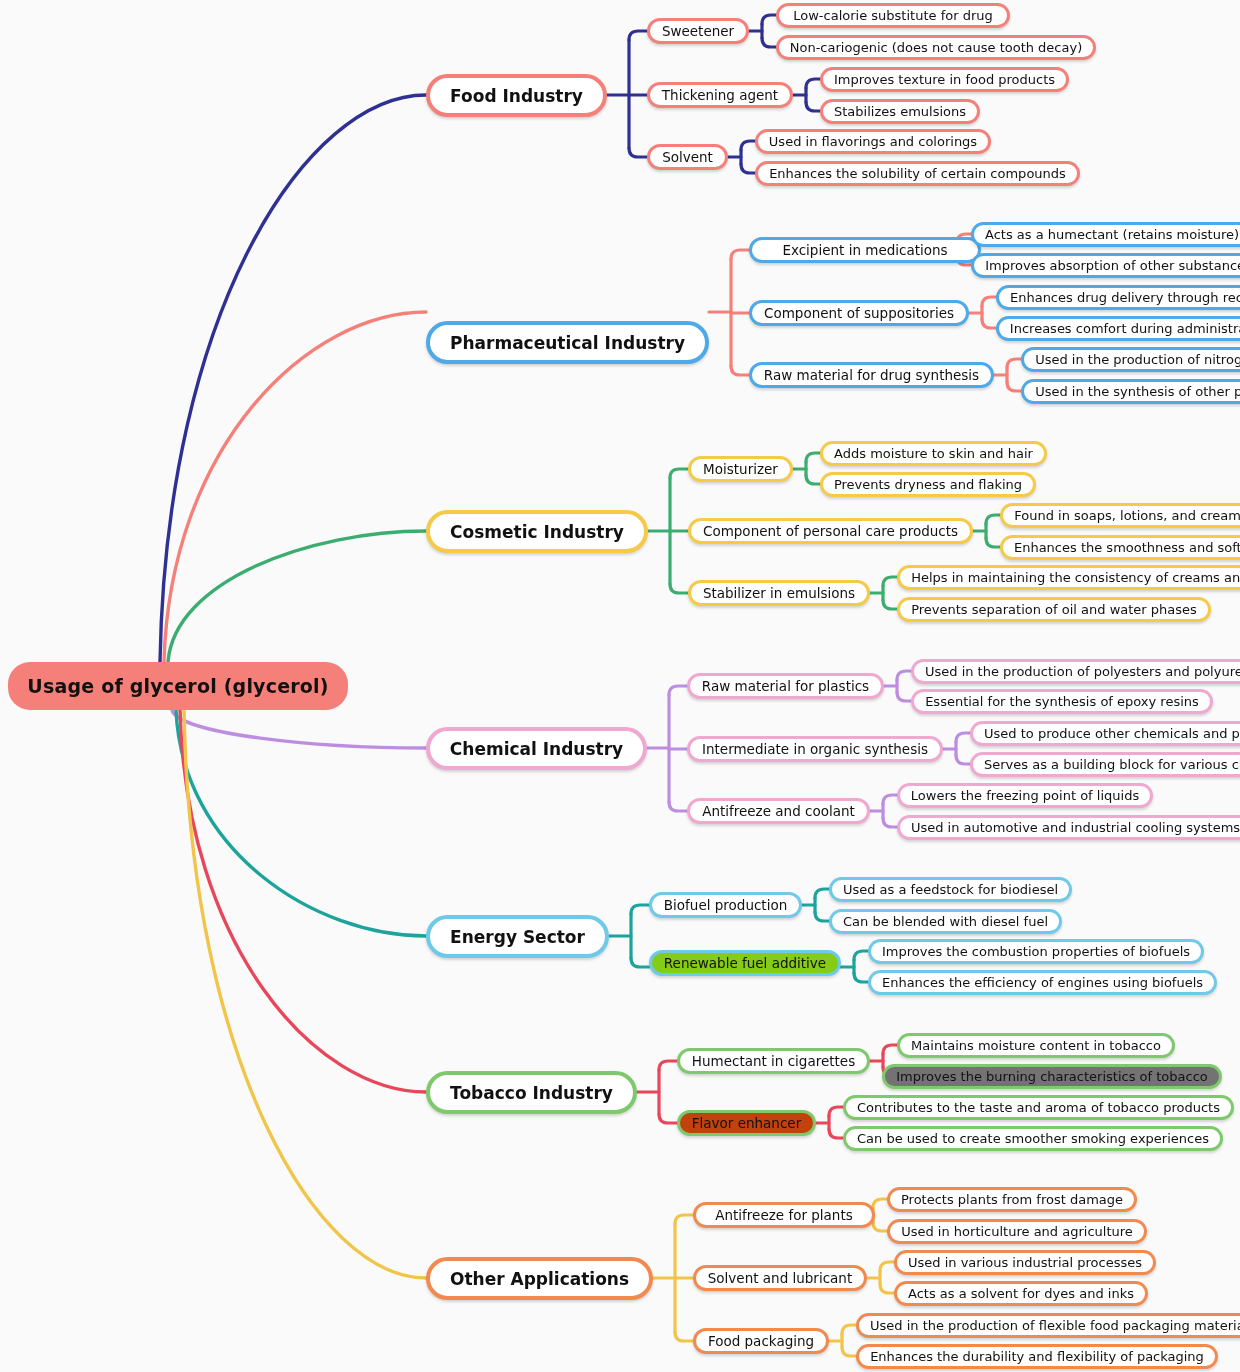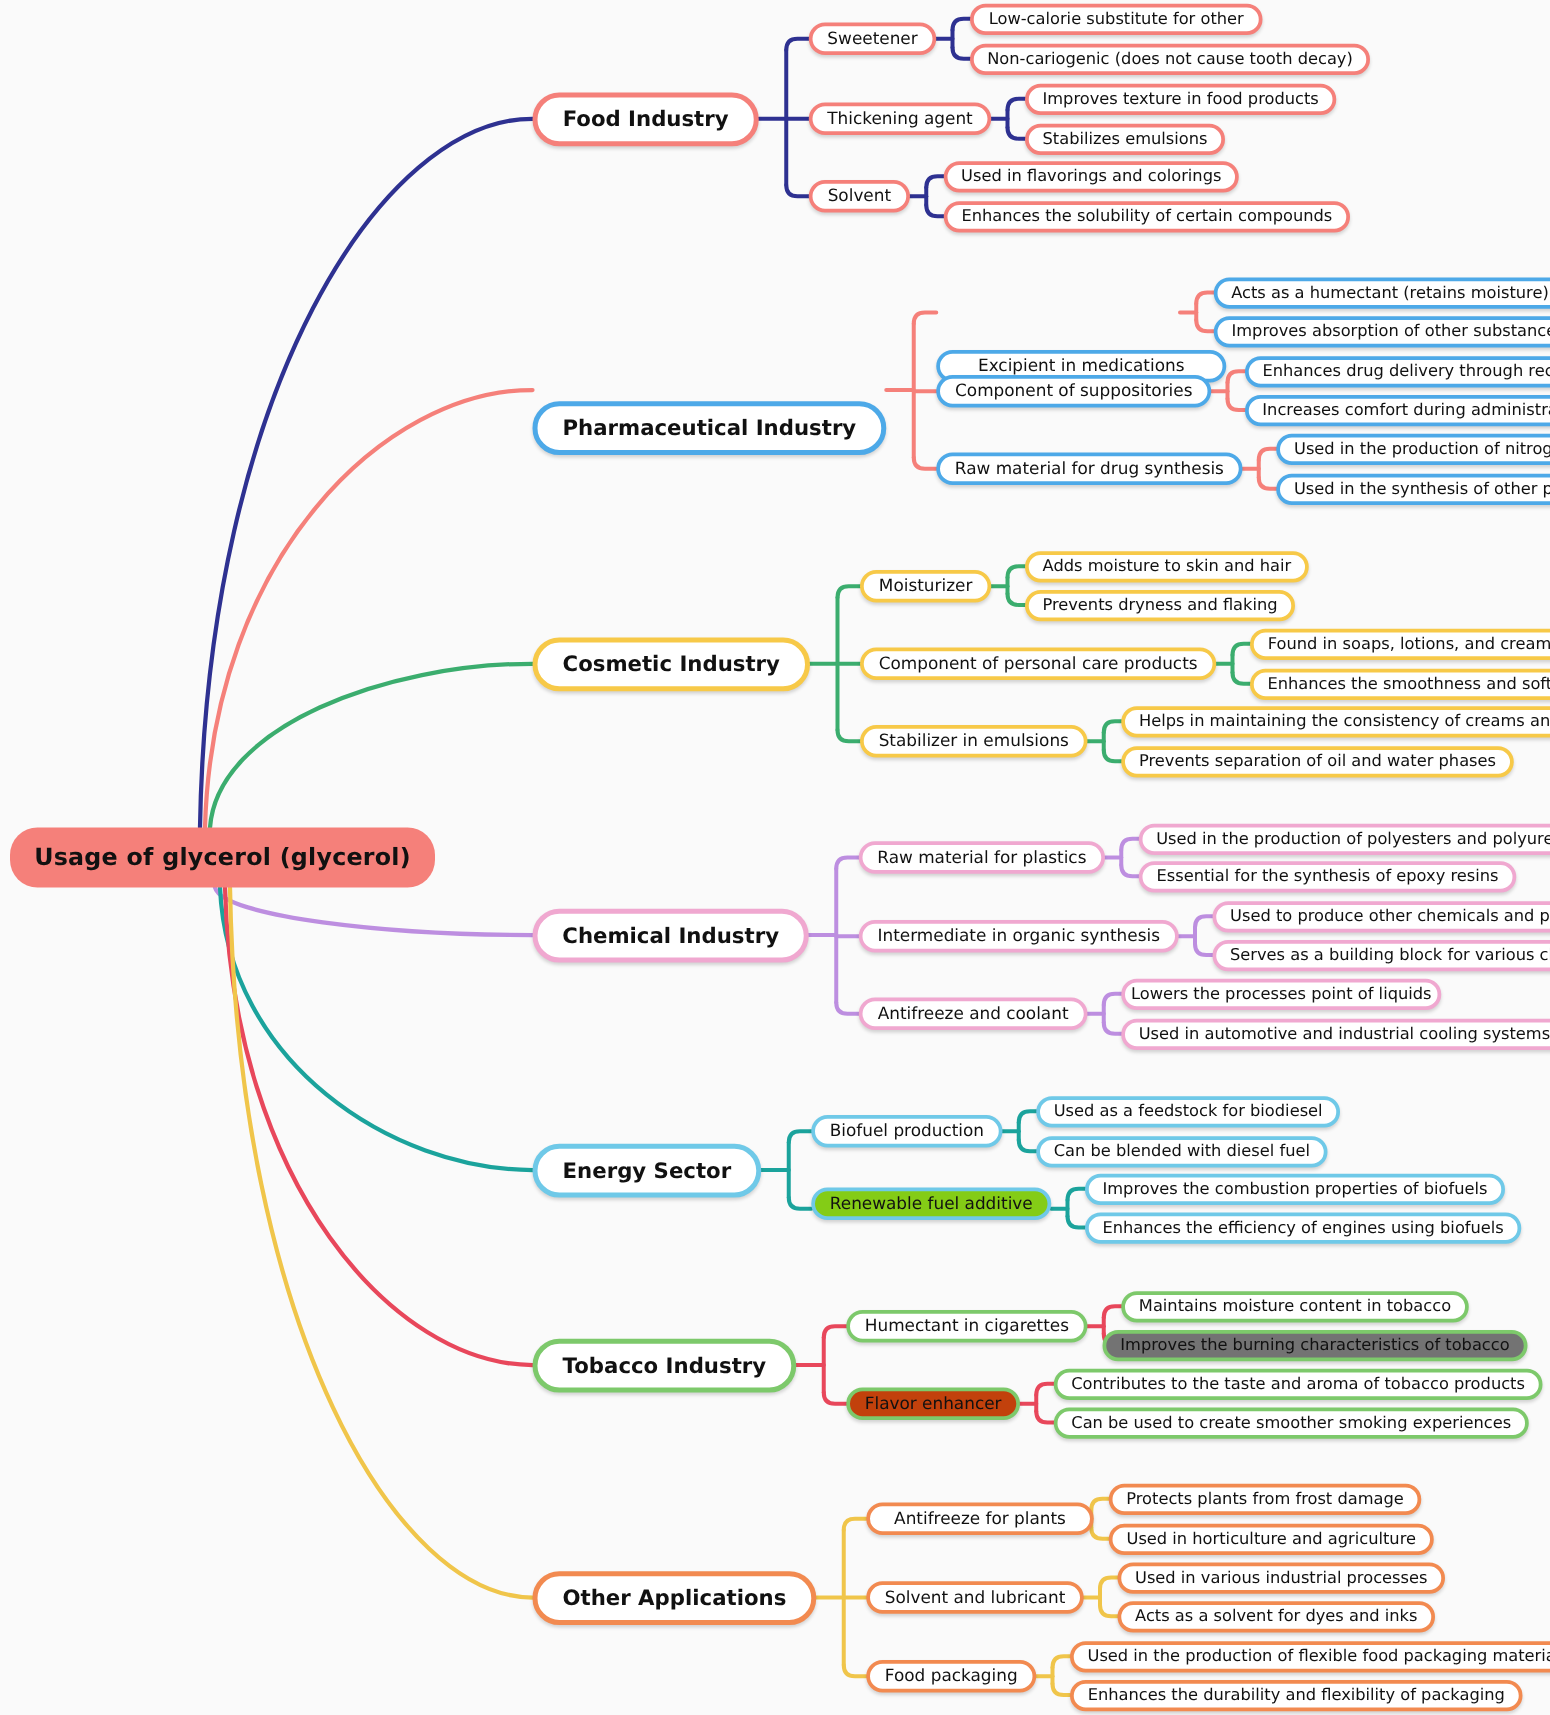--- a/index.html
+++ b/index.html
@@ -179,30 +179,30 @@
       <path d="M 675 1332 Q 675 1341 684 1341 L 693 1341" fill="none" stroke="#F0C54A" stroke-width="3.2" stroke-linecap="round" stroke-linejoin="round"></path>
       <path d="M 829 1341 L 842 1341" fill="none" stroke="#F0C54A" stroke-width="3.2" stroke-linecap="round" stroke-linejoin="round"></path>
       <path d="M 842 1334 L 842 1347" fill="none" stroke="#F0C54A" stroke-width="3.2" stroke-linecap="round" stroke-linejoin="round"></path>
       <path d="M 842 1334 Q 842 1325 851 1325 L 856 1325" fill="none" stroke="#F0C54A" stroke-width="3.2" stroke-linecap="round" stroke-linejoin="round"></path>
       <path d="M 842 1347 Q 842 1356 851 1356 L 856 1356" fill="none" stroke="#F0C54A" stroke-width="3.2" stroke-linecap="round" stroke-linejoin="round"></path>
     </svg>
   <div id="nodes">
       <div class="node n0" style="left: 8px; top: 662px; background: rgb(245, 128, 122); width: 340px; color: rgb(17, 17, 17);">Usage of glycerol (glycerol)</div>
       <div class="node n1" style="left: 426px; top: 74px; border-color: rgb(245, 128, 122); background: rgb(255, 255, 255); width: 181px;">Food Industry</div>
       <div class="node n2" style="left: 647px; top: 18px; border-color: rgb(245, 128, 122); background: rgb(255, 255, 255); width: 102px;">Sweetener</div>
-      <div class="node n3" style="left: 776px; top: 3px; border-color: rgb(245, 128, 122); background: rgb(255, 255, 255); width: 234px;">Low-calorie substitute for other</div>
+      <div class="node n3" style="left: 776px; top: 3px; border-color: rgb(245, 128, 122); background: rgb(255, 255, 255); width: 234px;">Low-calorie substitute for drug</div>
       <div class="node n3" style="left: 776px; top: 35px; border-color: rgb(245, 128, 122); background: rgb(255, 255, 255); width: 320px;">Non-cariogenic (does not cause tooth decay)</div>
       <div class="node n2" style="left: 647px; top: 82px; border-color: rgb(245, 128, 122); background: rgb(255, 255, 255); width: 146px;">Thickening agent</div>
       <div class="node n3" style="left: 820px; top: 67px; border-color: rgb(245, 128, 122); background: rgb(255, 255, 255); width: 249px;">Improves texture in food products</div>
       <div class="node n3" style="left: 820px; top: 99px; border-color: rgb(245, 128, 122); background: rgb(255, 255, 255); width: 160px;">Stabilizes emulsions</div>
       <div class="node n2" style="left: 647px; top: 144px; border-color: rgb(245, 128, 122); background: rgb(255, 255, 255); width: 81px;">Solvent</div>
       <div class="node n3" style="left: 755px; top: 129px; border-color: rgb(245, 128, 122); background: rgb(255, 255, 255); width: 236px;">Used in flavorings and colorings</div>
       <div class="node n3" style="left: 755px; top: 161px; border-color: rgb(245, 128, 122); background: rgb(255, 255, 255); width: 325px;">Enhances the solubility of certain compounds</div>
       <div class="node n1" style="left: 426px; top: 291px; border-color: rgb(77, 169, 232); background: rgb(255, 255, 255); width: 283px; margin-top: 30px;">Pharmaceutical Industry</div>
-      <div class="node n2" style="left: 749px; top: 237px; border-color: rgb(77, 169, 232); background: rgb(255, 255, 255); width: 232px; margin-top: 43px;">Excipient in medications</div>
+      <div class="node n2" style="left: 749px; top: 237px; border-color: rgb(77, 169, 232); background: rgb(255, 255, 255); width: 232px;">Excipient in medications</div>
       <div class="node n3" style="left: 971px; top: 222px; border-color: rgb(77, 169, 232); background: rgb(255, 255, 255); width: 282px;">Acts as a humectant (retains moisture)</div>
       <div class="node n3" style="left: 971px; top: 253px; border-color: rgb(77, 169, 232); background: rgb(255, 255, 255); width: 295px;">Improves absorption of other substances</div>
       <div class="node n2" style="left: 749px; top: 300px; border-color: rgb(77, 169, 232); background: rgb(255, 255, 255); width: 220px;">Component of suppositories</div>
       <div class="node n3" style="left: 996px; top: 285px; border-color: rgb(77, 169, 232); background: rgb(255, 255, 255); width: 316px;">Enhances drug delivery through rectal route</div>
       <div class="node n3" style="left: 996px; top: 316px; border-color: rgb(77, 169, 232); background: rgb(255, 255, 255); width: 289px;">Increases comfort during administration</div>
       <div class="node n2" style="left: 749px; top: 362px; border-color: rgb(77, 169, 232); background: rgb(255, 255, 255); width: 245px;">Raw material for drug synthesis</div>
       <div class="node n3" style="left: 1021px; top: 347px; border-color: rgb(77, 169, 232); background: rgb(255, 255, 255); width: 279px;">Used in the production of nitroglycerin</div>
       <div class="node n3" style="left: 1021px; top: 379px; border-color: rgb(77, 169, 232); background: rgb(255, 255, 255); width: 335px;">Used in the synthesis of other pharmaceuticals</div>
       <div class="node n1" style="left: 426px; top: 510px; border-color: rgb(247, 201, 72); background: rgb(255, 255, 255); width: 222px;">Cosmetic Industry</div>
       <div class="node n2" style="left: 688px; top: 456px; border-color: rgb(247, 201, 72); background: rgb(255, 255, 255); width: 105px;">Moisturizer</div>
@@ -215,21 +215,21 @@
       <div class="node n3" style="left: 897px; top: 565px; border-color: rgb(247, 201, 72); background: rgb(255, 255, 255); width: 413px;">Helps in maintaining the consistency of creams and lotions</div>
       <div class="node n3" style="left: 897px; top: 597px; border-color: rgb(247, 201, 72); background: rgb(255, 255, 255); width: 314px;">Prevents separation of oil and water phases</div>
       <div class="node n1" style="left: 426px; top: 727px; border-color: rgb(240, 168, 208); background: rgb(255, 255, 255); width: 221px;">Chemical Industry</div>
       <div class="node n2" style="left: 687px; top: 673px; border-color: rgb(240, 168, 208); background: rgb(255, 255, 255); width: 197px;">Raw material for plastics</div>
       <div class="node n3" style="left: 911px; top: 659px; border-color: rgb(240, 168, 208); background: rgb(255, 255, 255); width: 390px;">Used in the production of polyesters and polyurethanes</div>
       <div class="node n3" style="left: 911px; top: 689px; border-color: rgb(240, 168, 208); background: rgb(255, 255, 255); width: 302px;">Essential for the synthesis of epoxy resins</div>
       <div class="node n2" style="left: 687px; top: 736px; border-color: rgb(240, 168, 208); background: rgb(255, 255, 255); width: 256px;">Intermediate in organic synthesis</div>
       <div class="node n3" style="left: 970px; top: 721px; border-color: rgb(240, 168, 208); background: rgb(255, 255, 255); width: 336px;">Used to produce other chemicals and polymers</div>
       <div class="node n3" style="left: 970px; top: 752px; border-color: rgb(240, 168, 208); background: rgb(255, 255, 255); width: 398px;">Serves as a building block for various chemical reactions</div>
       <div class="node n2" style="left: 687px; top: 798px; border-color: rgb(240, 168, 208); background: rgb(255, 255, 255); width: 183px;">Antifreeze and coolant</div>
-      <div class="node n3" style="left: 897px; top: 783px; border-color: rgb(240, 168, 208); background: rgb(255, 255, 255); width: 256px;">Lowers the processes point of liquids</div>
+      <div class="node n3" style="left: 897px; top: 783px; border-color: rgb(240, 168, 208); background: rgb(255, 255, 255); width: 256px;">Lowers the freezing point of liquids</div>
       <div class="node n3" style="left: 897px; top: 815px; border-color: rgb(240, 168, 208); background: rgb(255, 255, 255); width: 357px;">Used in automotive and industrial cooling systems</div>
       <div class="node n1" style="left: 426px; top: 915px; border-color: rgb(111, 201, 232); background: rgb(255, 255, 255); width: 183px;">Energy Sector</div>
       <div class="node n2" style="left: 649px; top: 892px; border-color: rgb(111, 201, 232); background: rgb(255, 255, 255); width: 153px;">Biofuel production</div>
       <div class="node n3" style="left: 829px; top: 877px; border-color: rgb(111, 201, 232); background: rgb(255, 255, 255); width: 243px;">Used as a feedstock for biodiesel</div>
       <div class="node n3" style="left: 829px; top: 909px; border-color: rgb(111, 201, 232); background: rgb(255, 255, 255); width: 233px;">Can be blended with diesel fuel</div>
       <div class="node n2" style="left: 649px; top: 950px; border-color: rgb(111, 201, 232); background: #84cc16; width: 192px;">Renewable fuel additive</div>
       <div class="node n3" style="left: 868px; top: 939px; border-color: rgb(111, 201, 232); background: rgb(255, 255, 255); width: 336px;">Improves the combustion properties of biofuels</div>
       <div class="node n3" style="left: 868px; top: 970px; border-color: rgb(111, 201, 232); background: rgb(255, 255, 255); width: 349px;">Enhances the efficiency of engines using biofuels</div>
       <div class="node n1" style="left: 426px; top: 1071px; border-color: rgb(125, 201, 107); background: rgb(255, 255, 255); width: 211px;">Tobacco Industry</div>
       <div class="node n2" style="left: 677px; top: 1048px; border-color: rgb(125, 201, 107); background: rgb(255, 255, 255); width: 193px;">Humectant in cigarettes</div>

